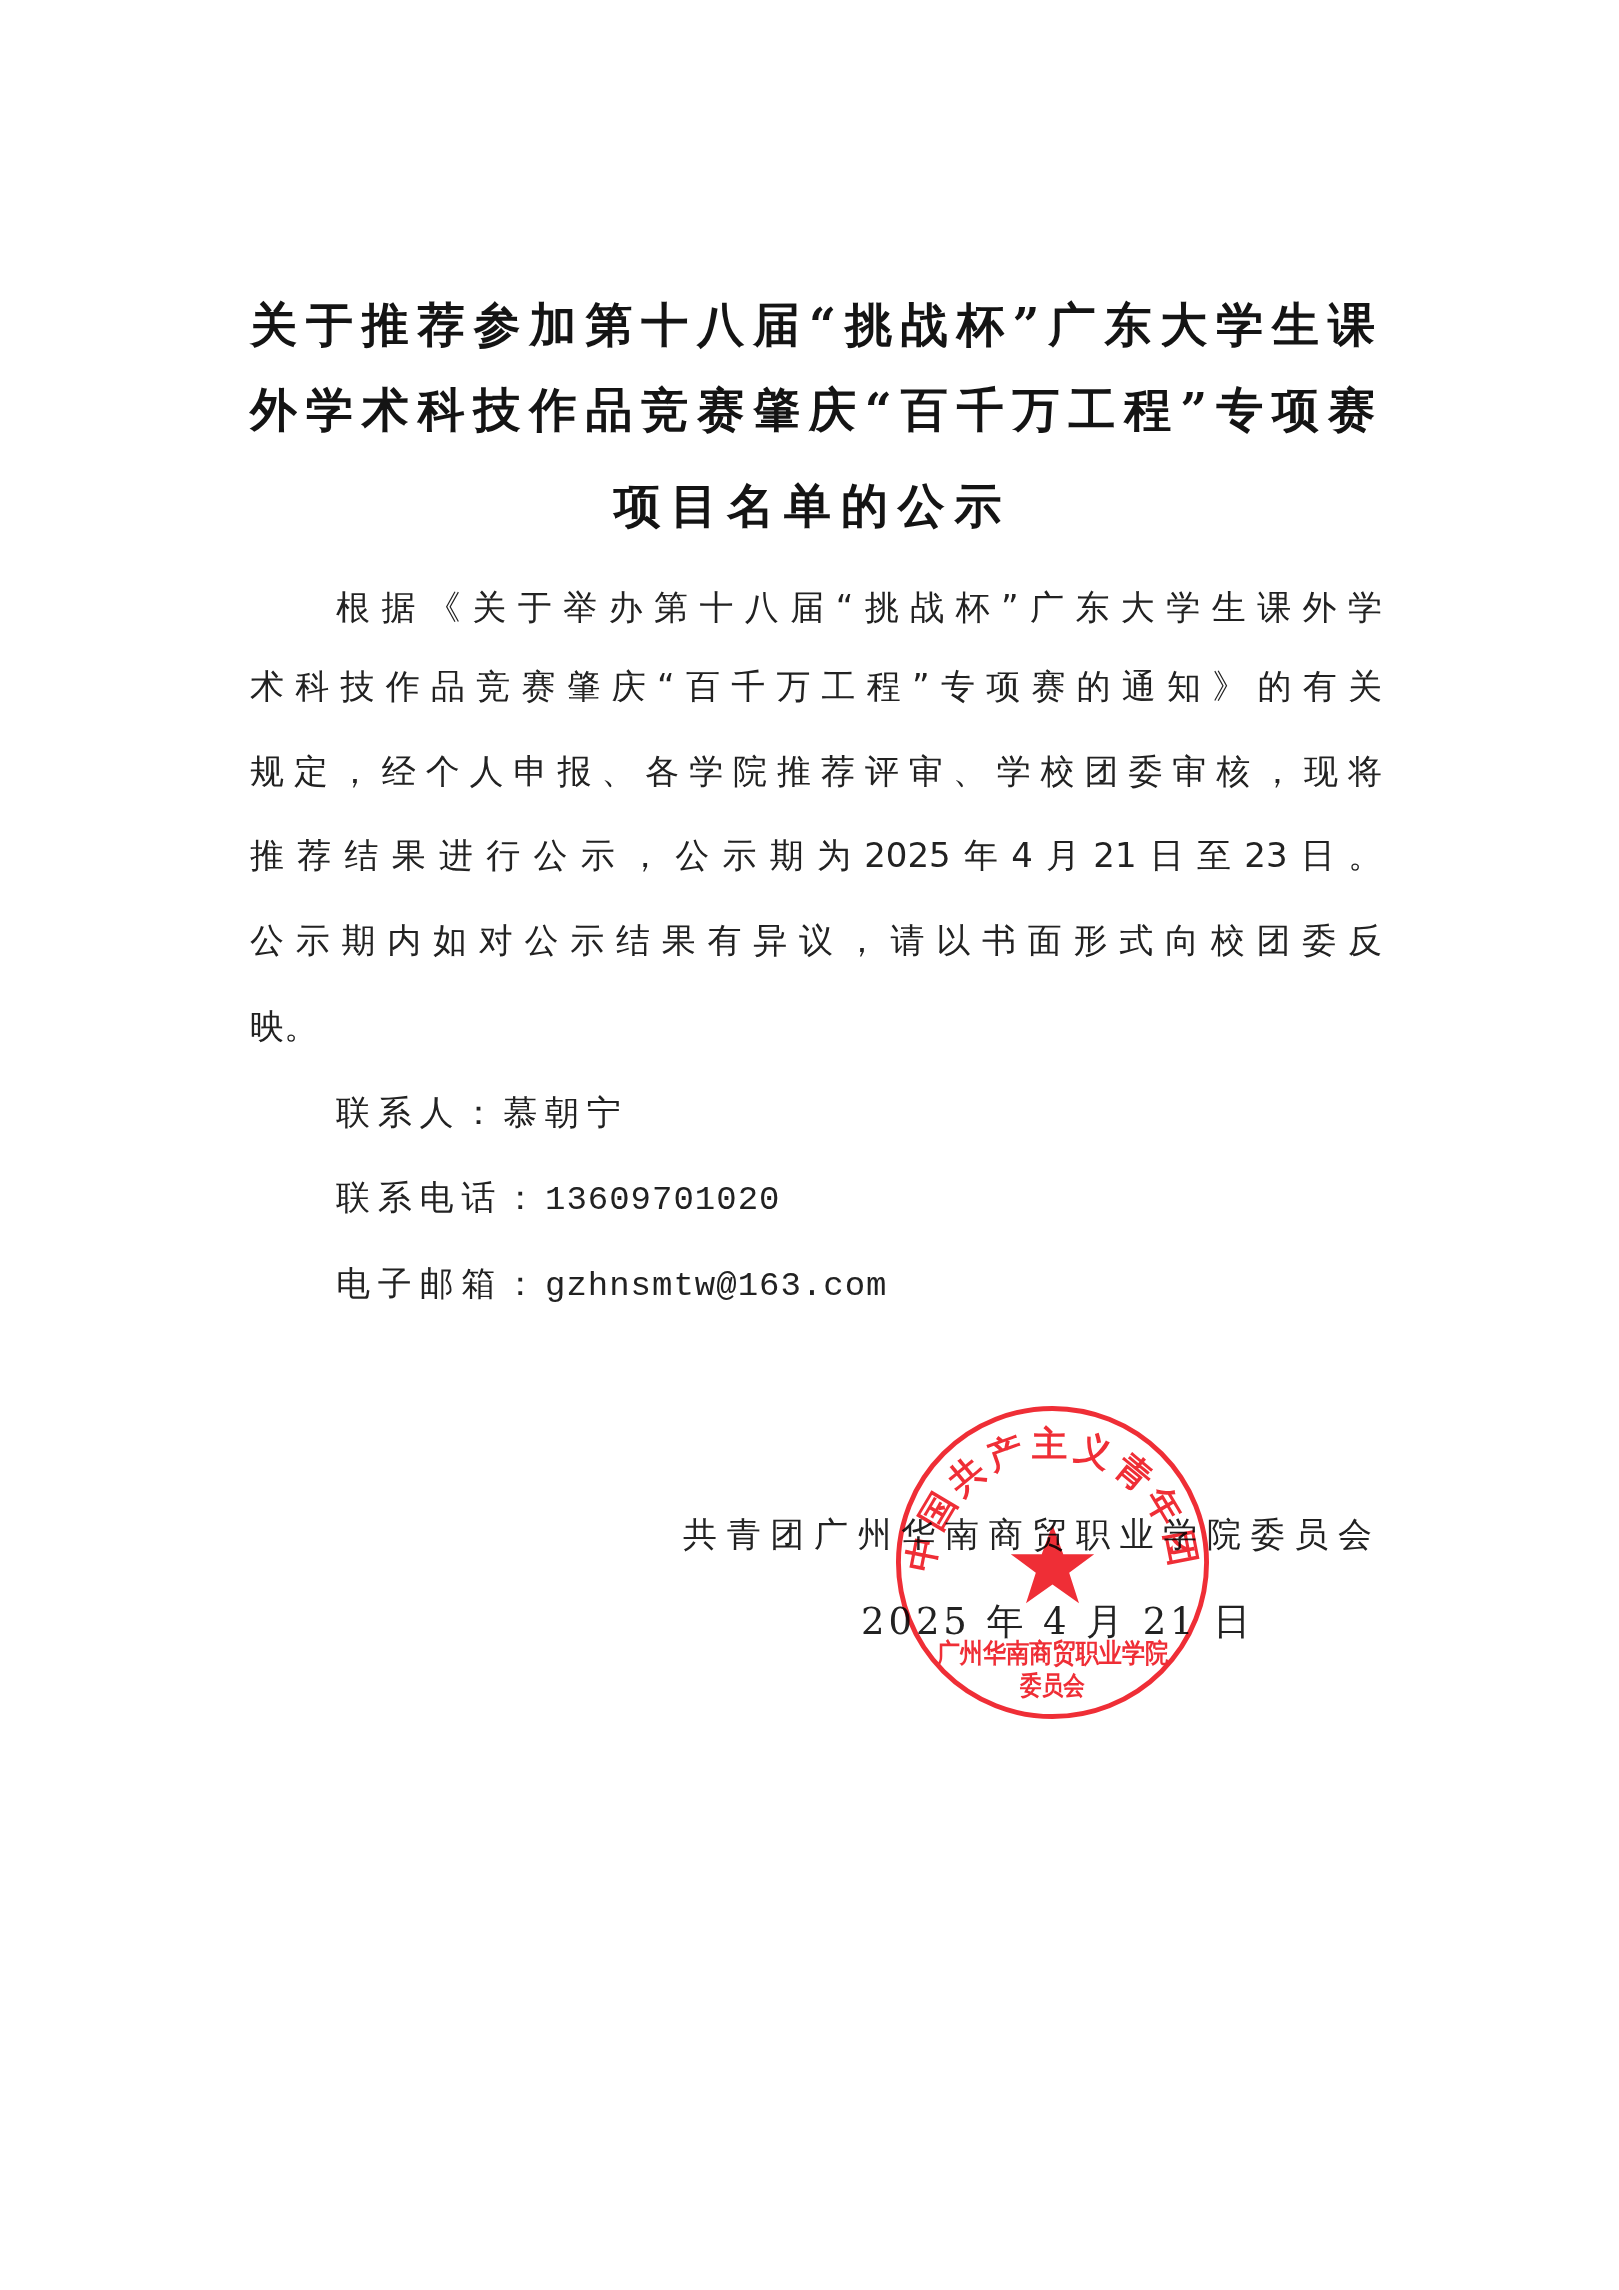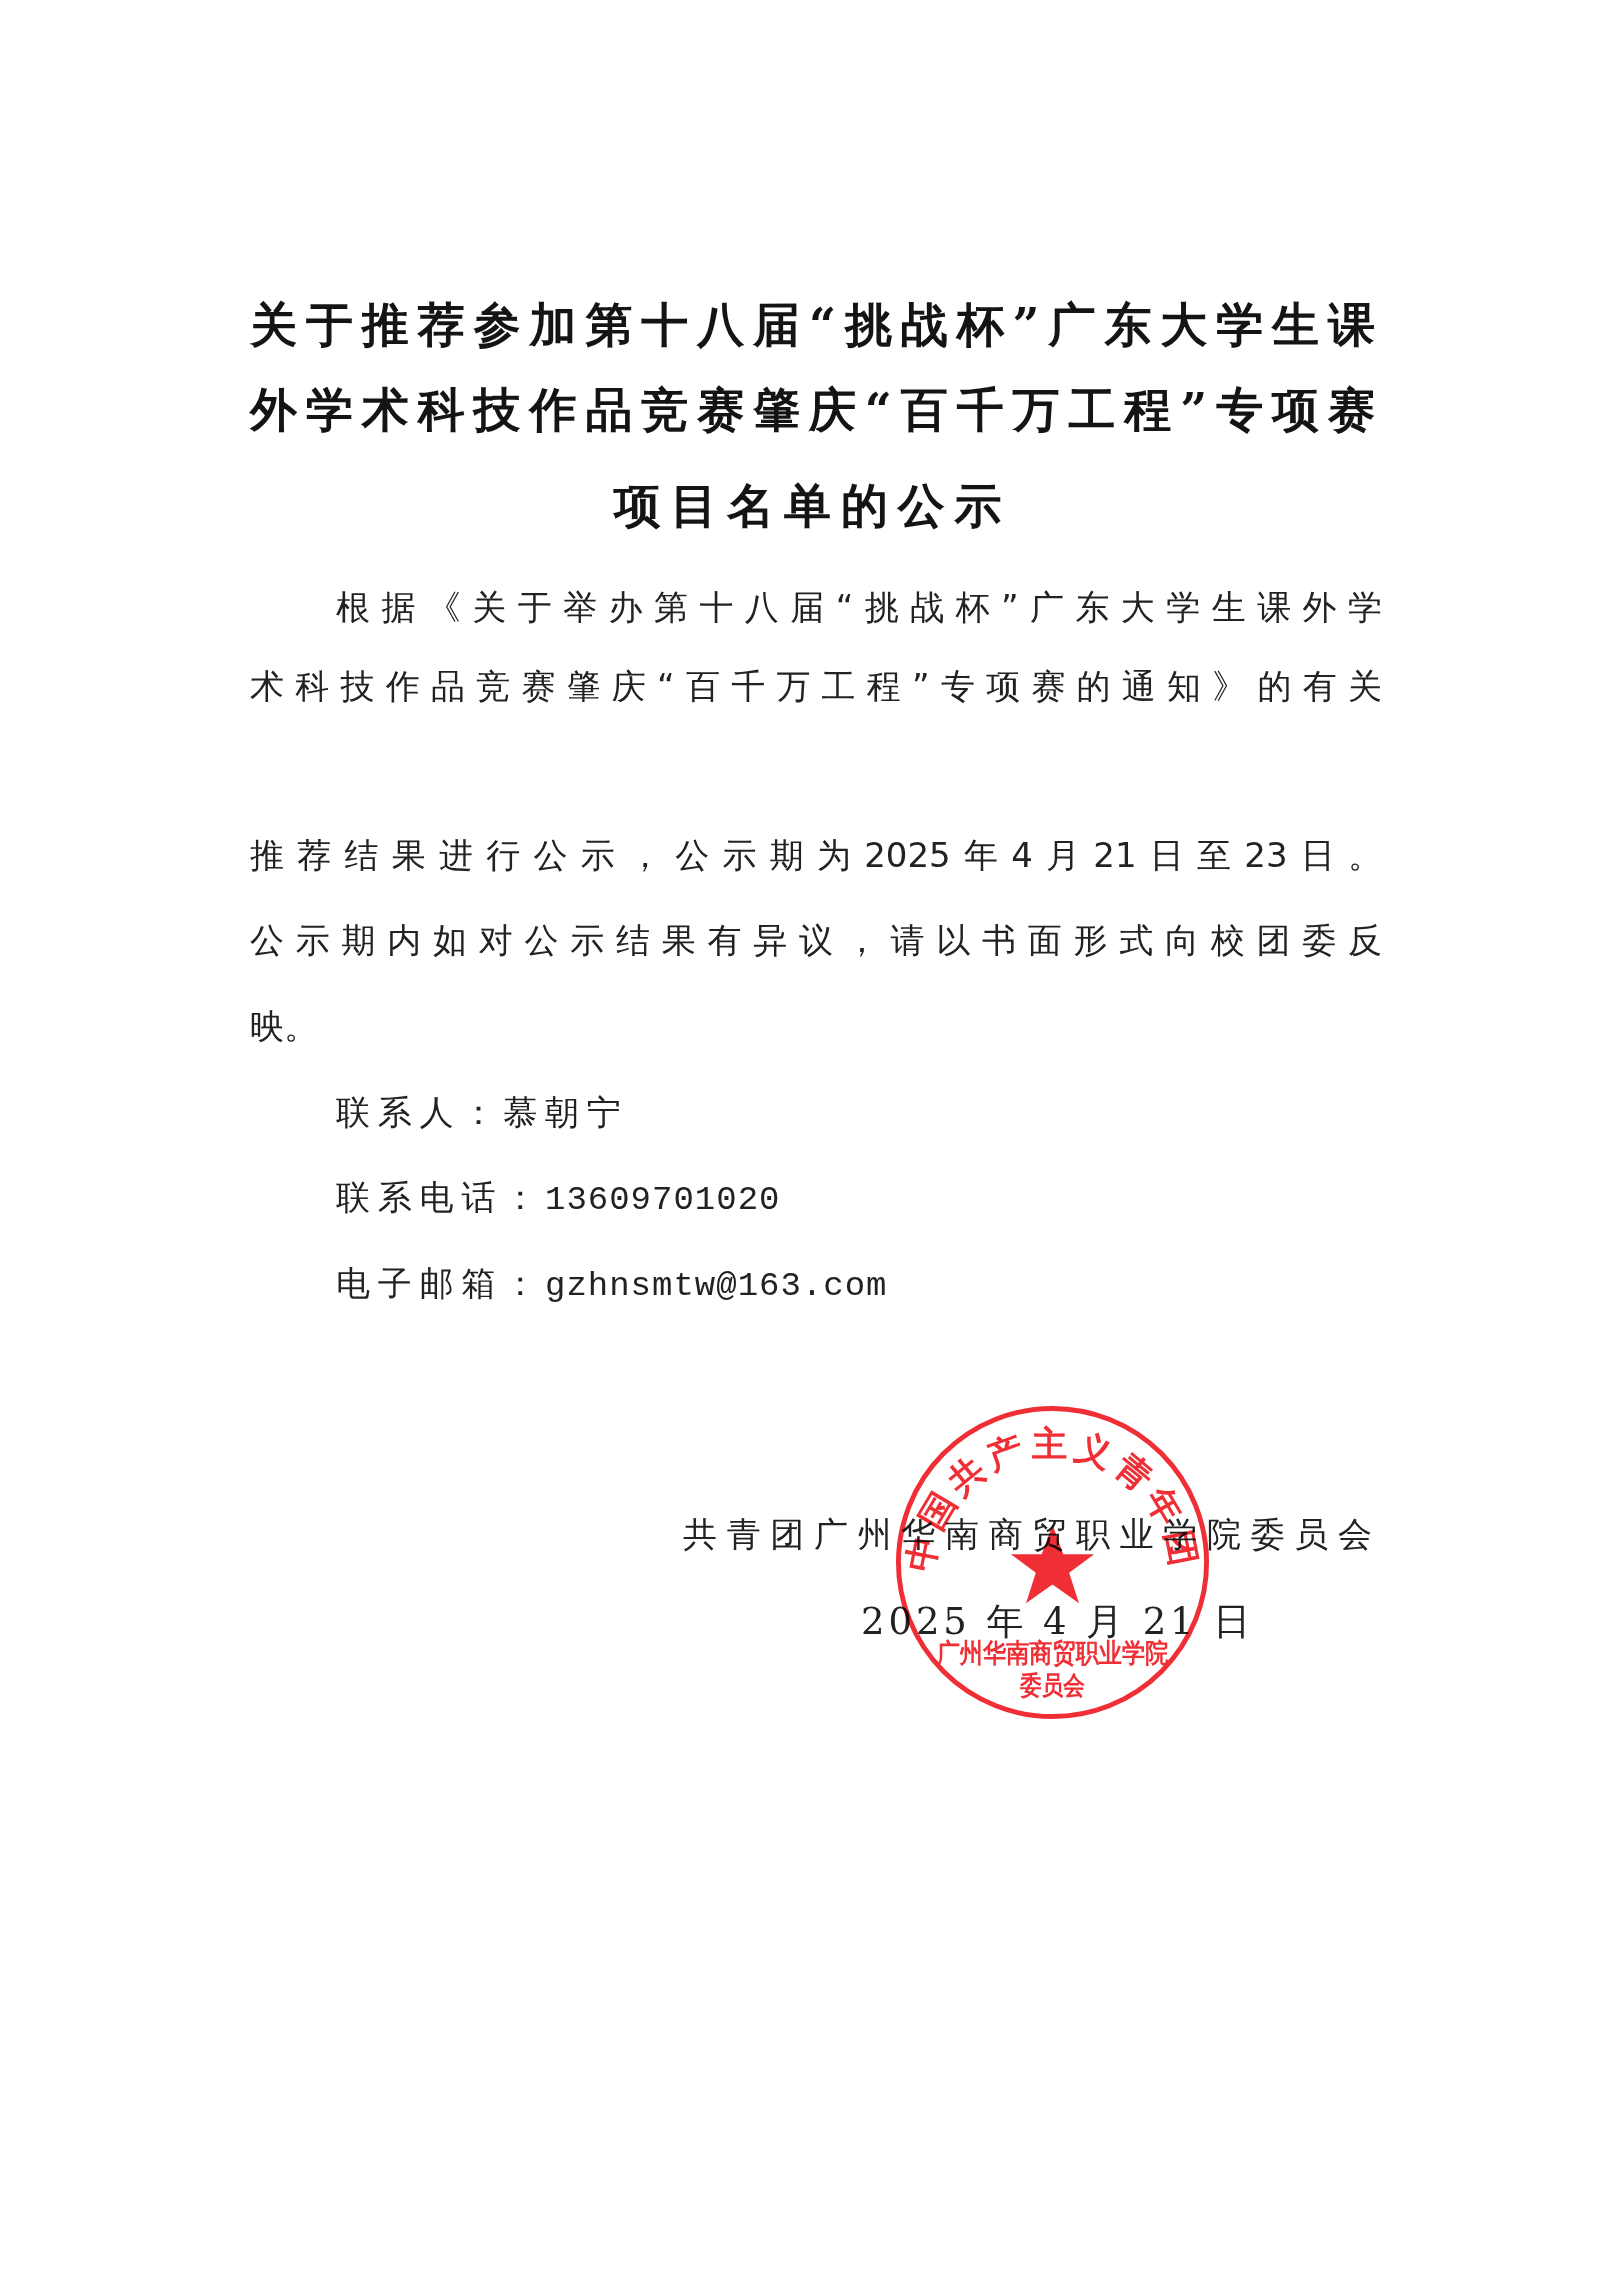--- a/index.html
+++ b/index.html
@@ -124,20 +124,21 @@
 <body>
 
 <div class="page">
 
   <div class="title-line" style="top:295px;">关于推荐参加第十八届“挑战杯”广东大学生课</div>
   <div class="title-line" style="top:380px;">外学术科技作品竞赛肇庆“百千万工程”专项赛</div>
   <div class="title-line center" style="top:467px;margin-top:9px;">项目名单的公示</div>
 
   <div class="body-line indent" style="top:575px;margin-top:8px;">根据《关于举办第十八届“挑战杯”广东大学生课外学</div>
   <div class="body-line" style="top:662px;">术科技作品竞赛肇庆“百千万工程”专项赛的通知》的有关</div>
+  <div class="body-line" style="top:747px;">规定，经个人申报、各学院推荐评审、学校团委审核，现将</div>
   <div class="body-line" style="top:831px;">推荐结果进行公示，公示期为2025年4月21日至23日。</div>
   <div class="body-line" style="top:916px;">公示期内如对公示结果有异议，请以书面形式向校团委反</div>
   <div class="body-line last" style="top:1002px;">映。</div>
 
   <div class="contact-line" style="top:1088px;">
     <span>联系人：</span><span>慕朝宁</span>
   </div>
   <div class="contact-line" style="top:1173px;">
     <span>联系电话：</span><span class="value">13609701020</span>
   </div>

